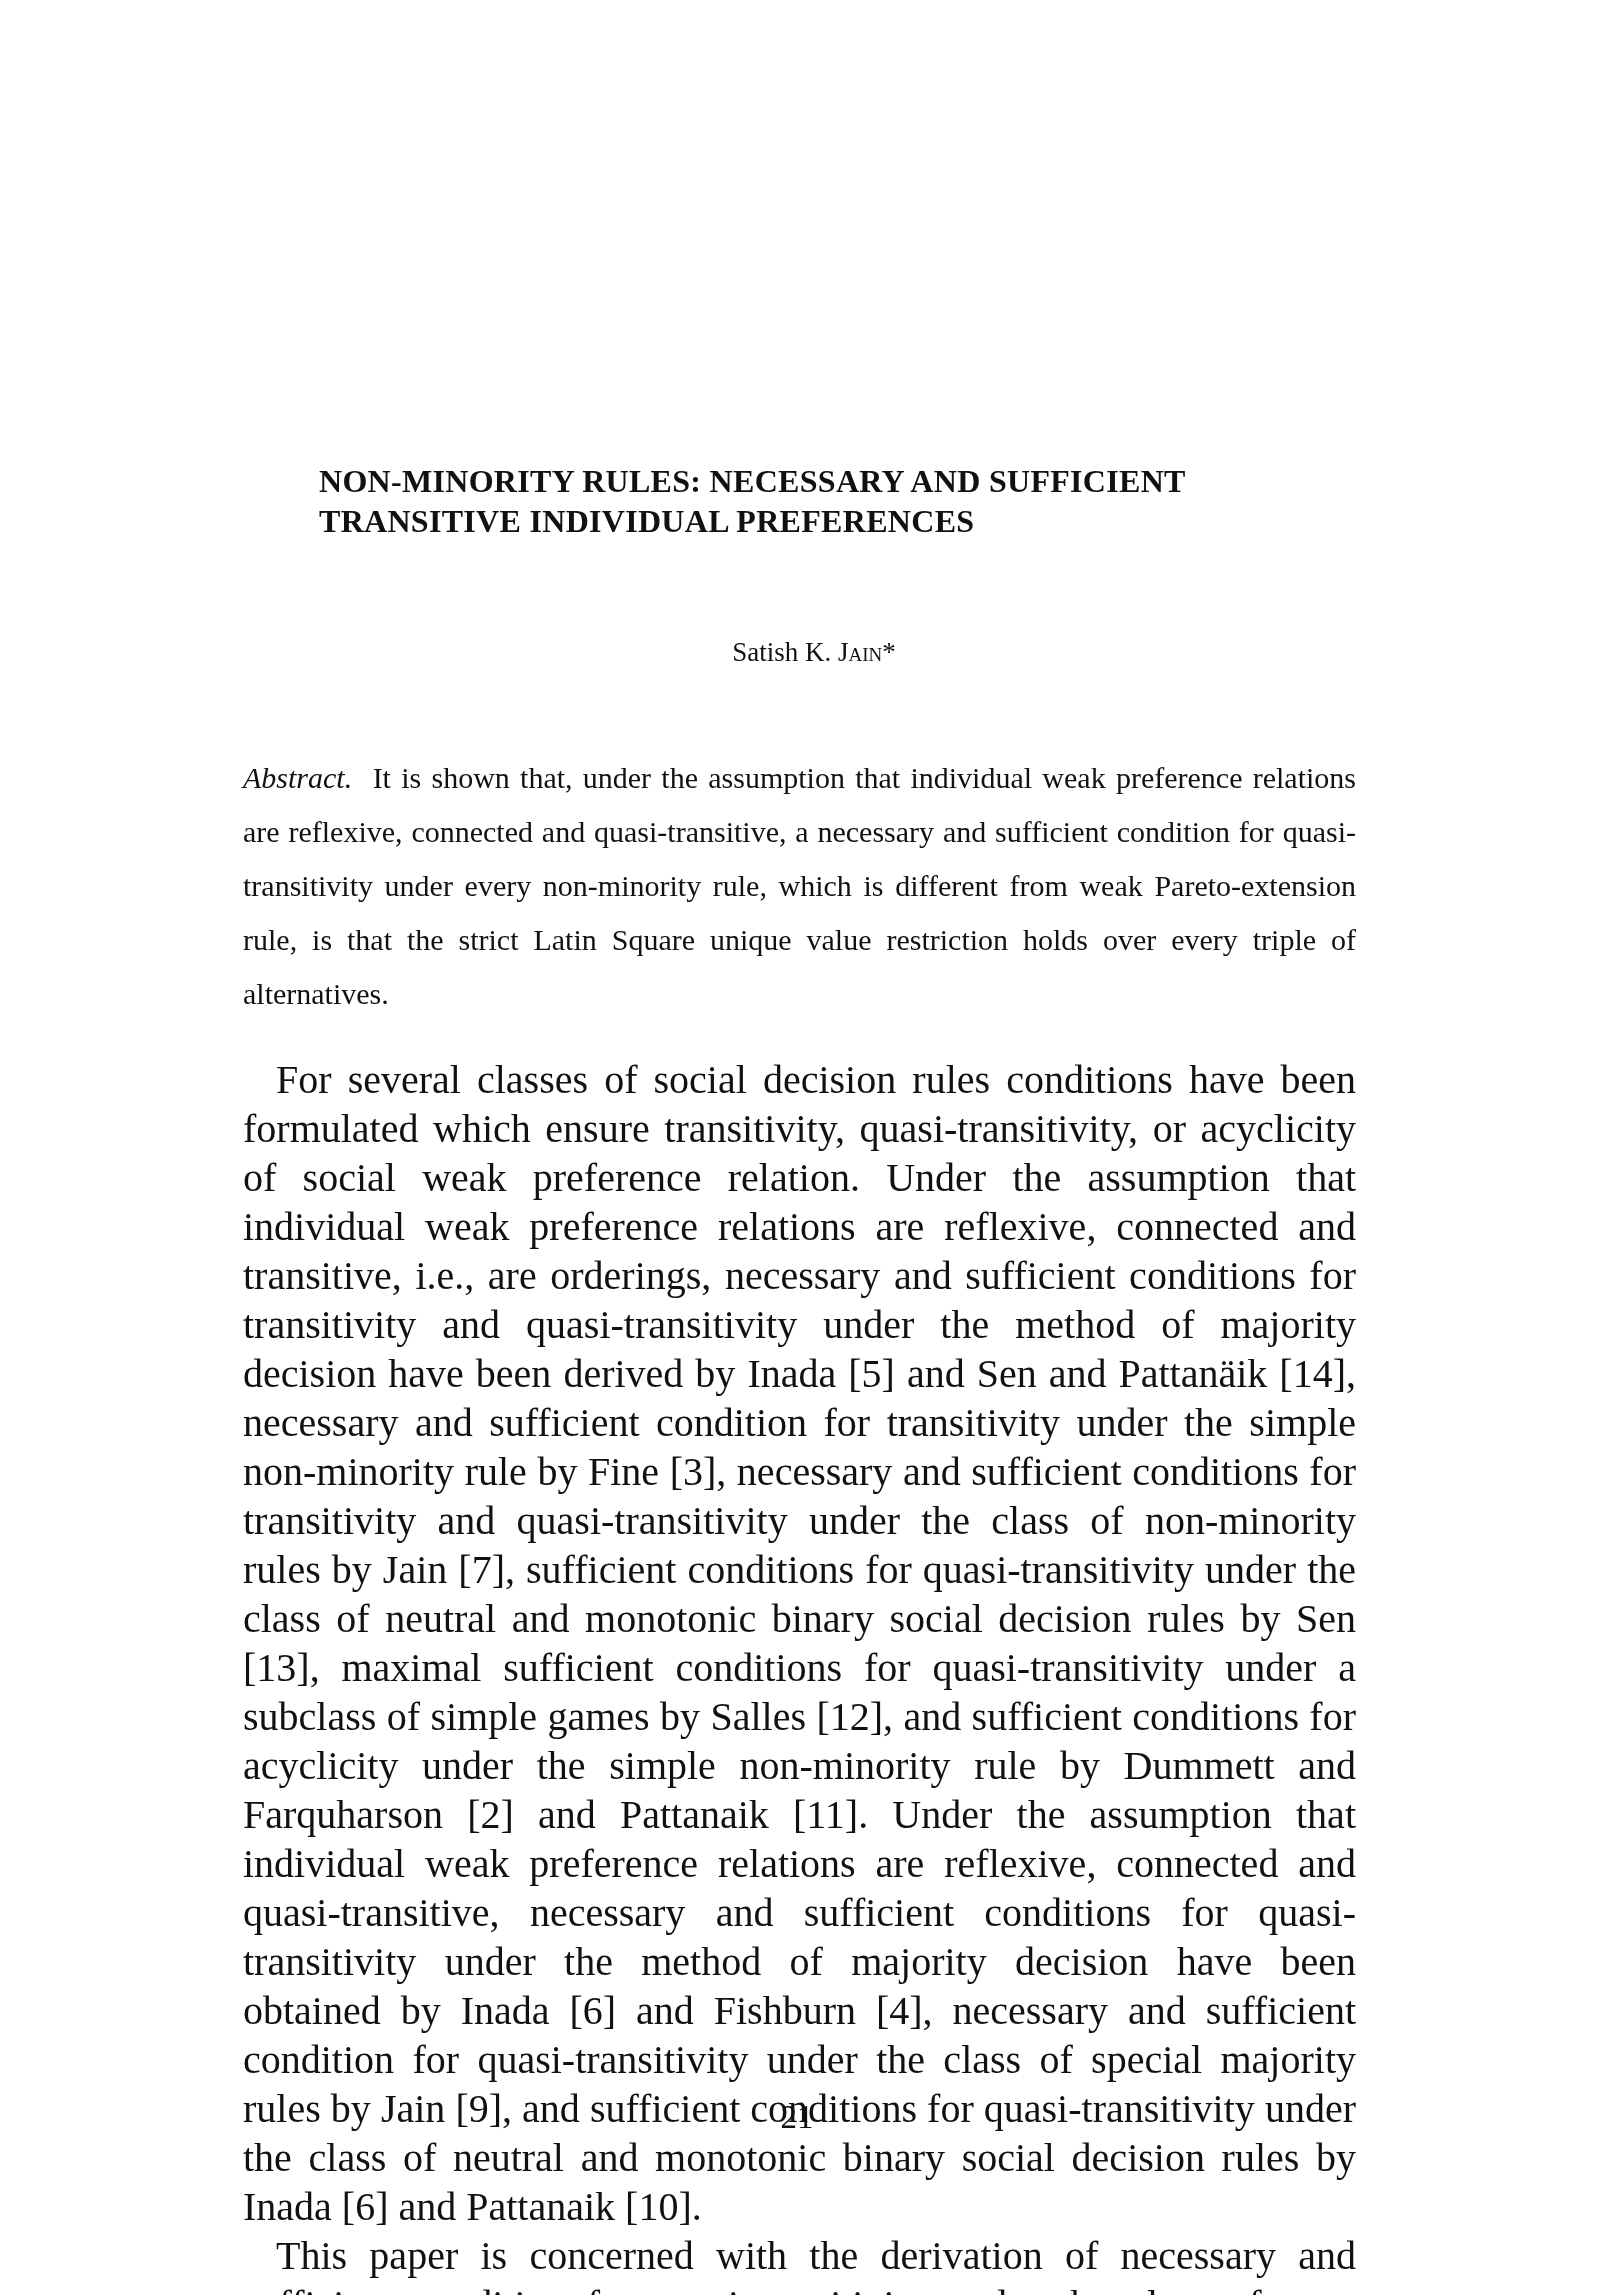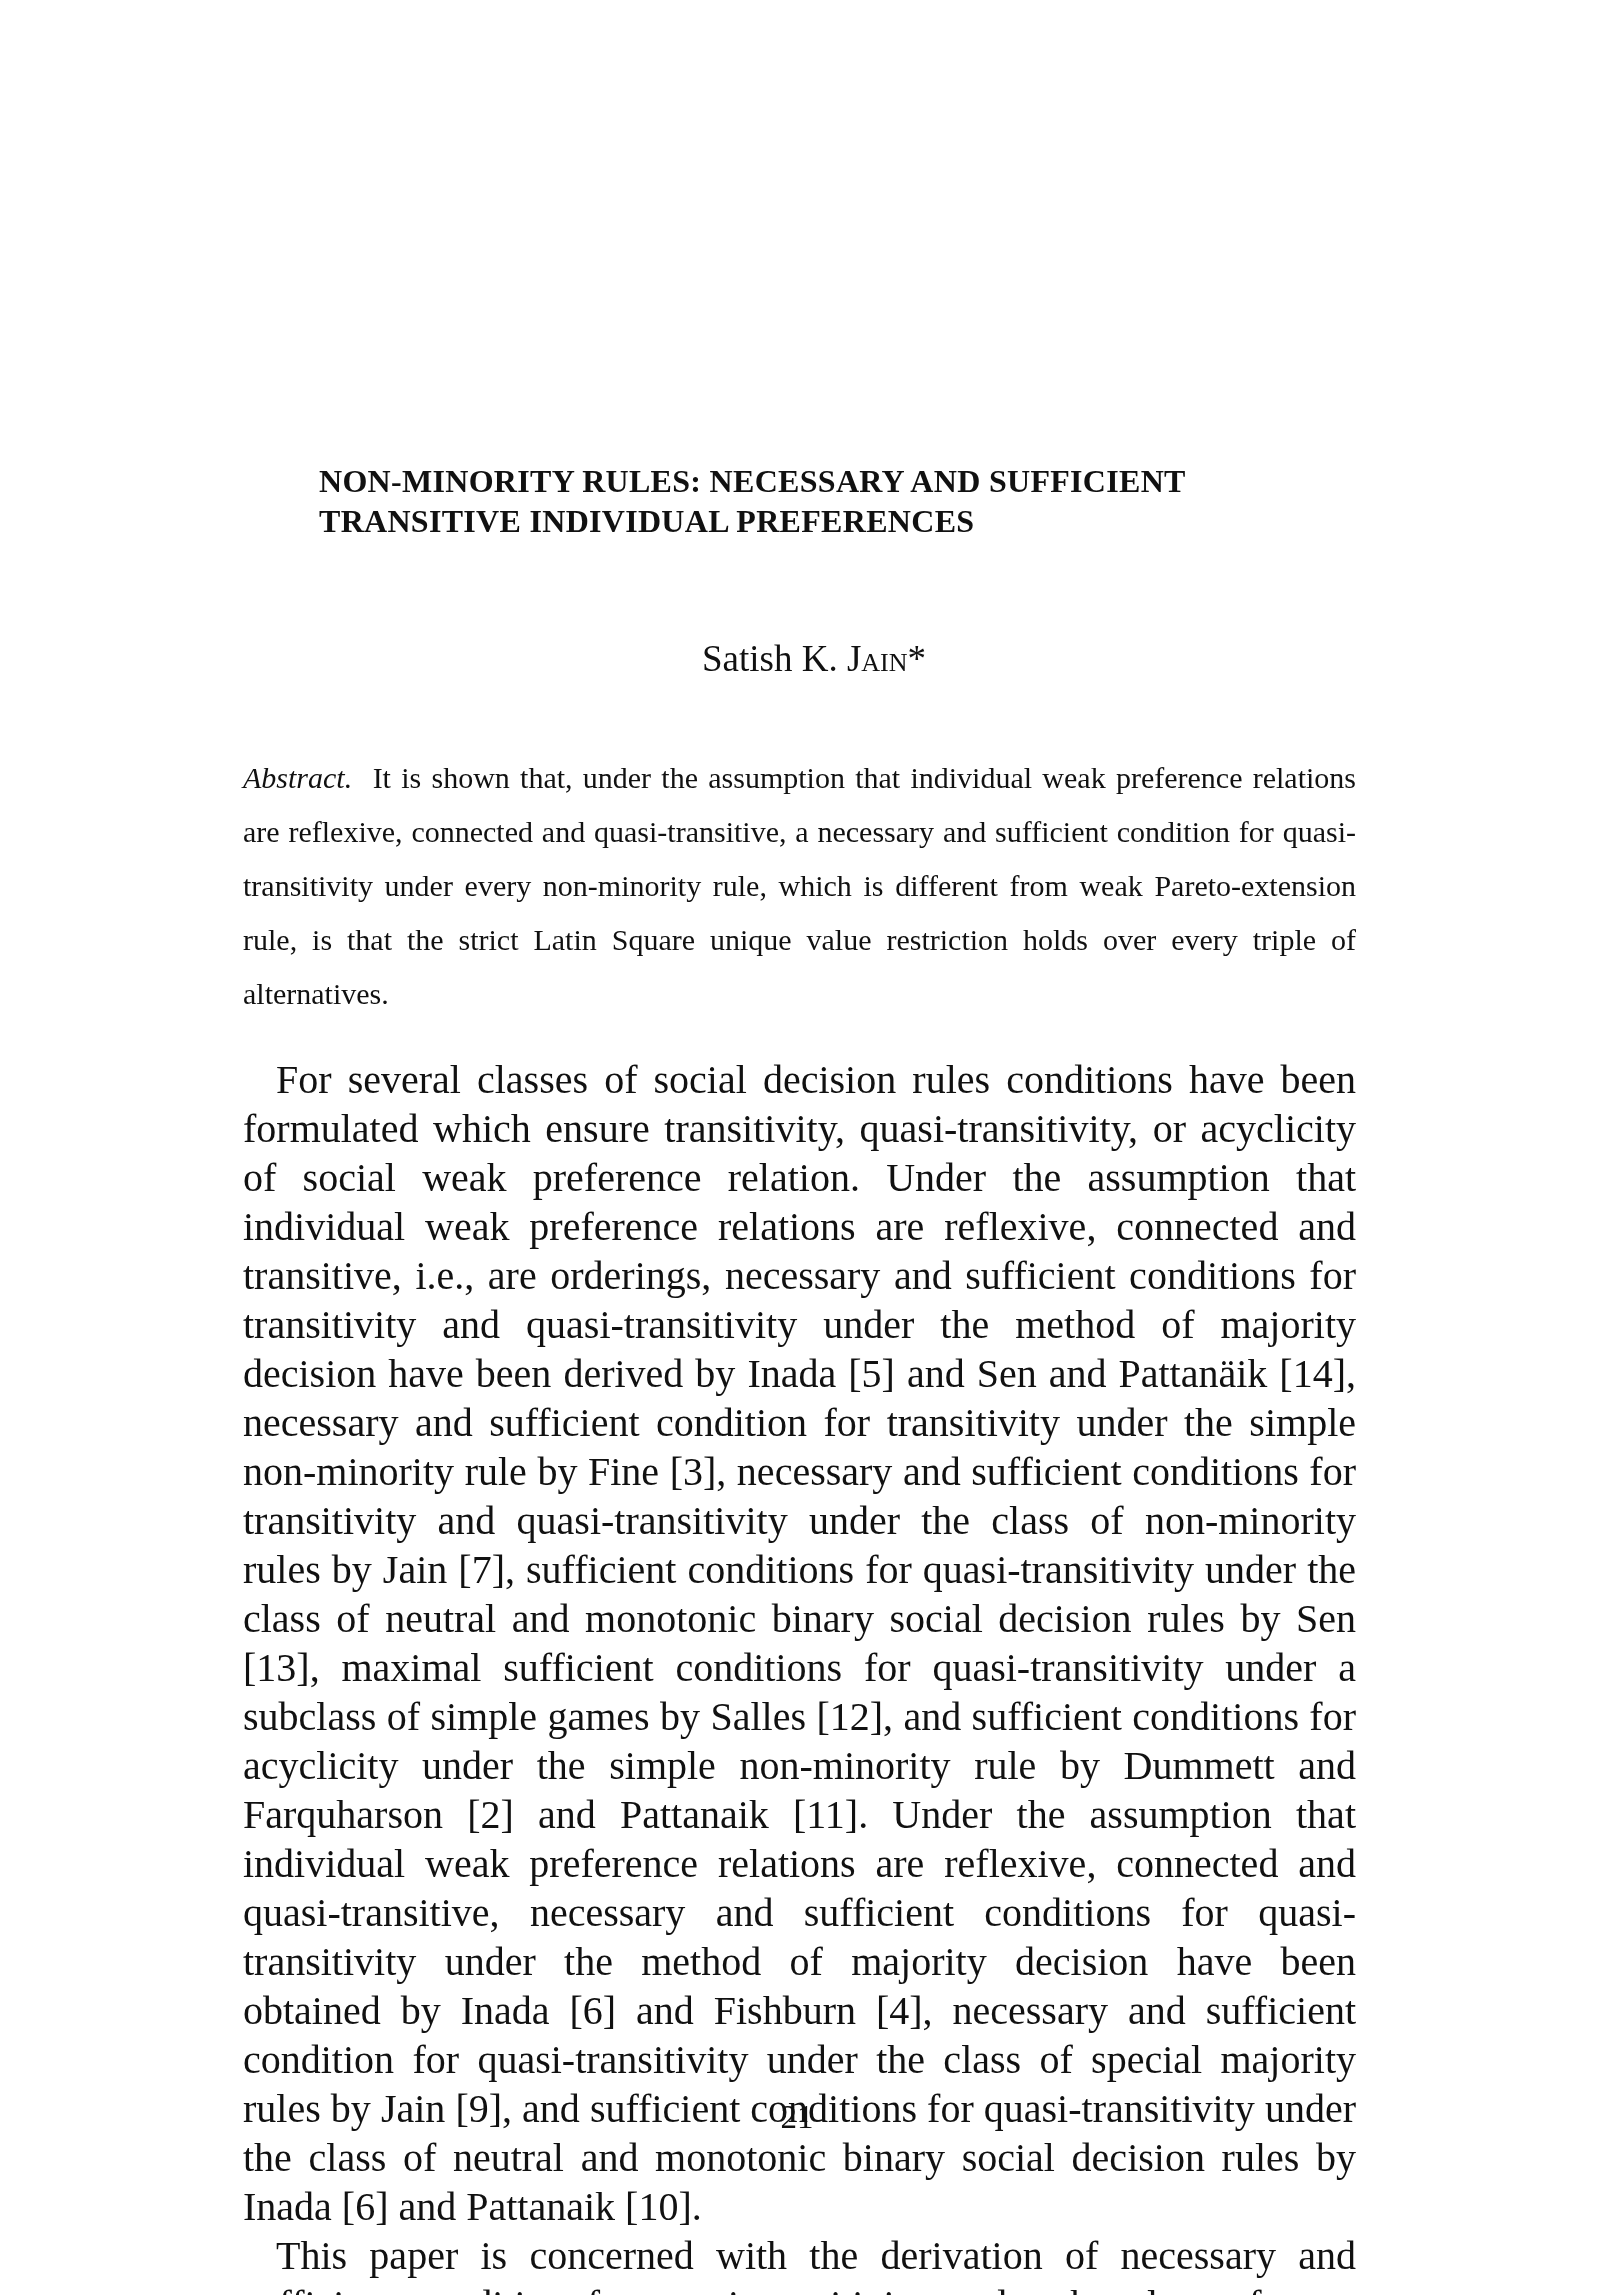--- a/index.html
+++ b/index.html
@@ -1,19 +1,19 @@
 <!DOCTYPE html>
 <html style="font-size:9px"><head>
 <meta charset="utf-8">
 <style>
   html, body { margin: 0; padding: 0; background: #ffffff; }
   body { width: 1622px; height: 2295px; position: relative; overflow: hidden; color: #111; font-family: "Liberation Serif", "DejaVu Serif", serif; }
   .page { position: absolute; left: 0; top: 0; width: 1622px; height: 2295px; }
   .title { position: absolute; left: 319px; top: 461px; width: 990px; text-align: left; font-weight: bold; font-size: 32px; line-height: 40px; letter-spacing: 0.3px; }
-  .author { position: absolute; left: 319px; top: 637px; width: 990px; text-align: center; font-size: 37px; }
+  .author { position: absolute; left: 319px; top: 637px; width: 990px; text-align: center; font-size: 27px; }
   .author .sc { font-variant: small-caps; }
   .abstract { position: absolute; left: 243px; top: 751px; width: 1113px; font-size: 30px; line-height: 54px; text-align: justify; }
   .abstract .label { font-style: italic; margin-right: 10.2px; }
   .body { position: absolute; left: 243px; top: 1055px; width: 1113px; font-size: 40px; line-height: 49px; text-align: justify; }
   .body p { margin: 0; text-indent: 33px; }
   .footnote { position: absolute; left: 250px; top: 2025px; width: 1113px; font-size: 23px; line-height: 28.4px; }
   .footnote sup { font-size: 15px; margin-right: 8px; vertical-align: 8px; }
   .pagenum { position: absolute; left: 740px; top: 2099px; width: 114px; text-align: center; font-size: 33px; }
 </style>
 </head>

